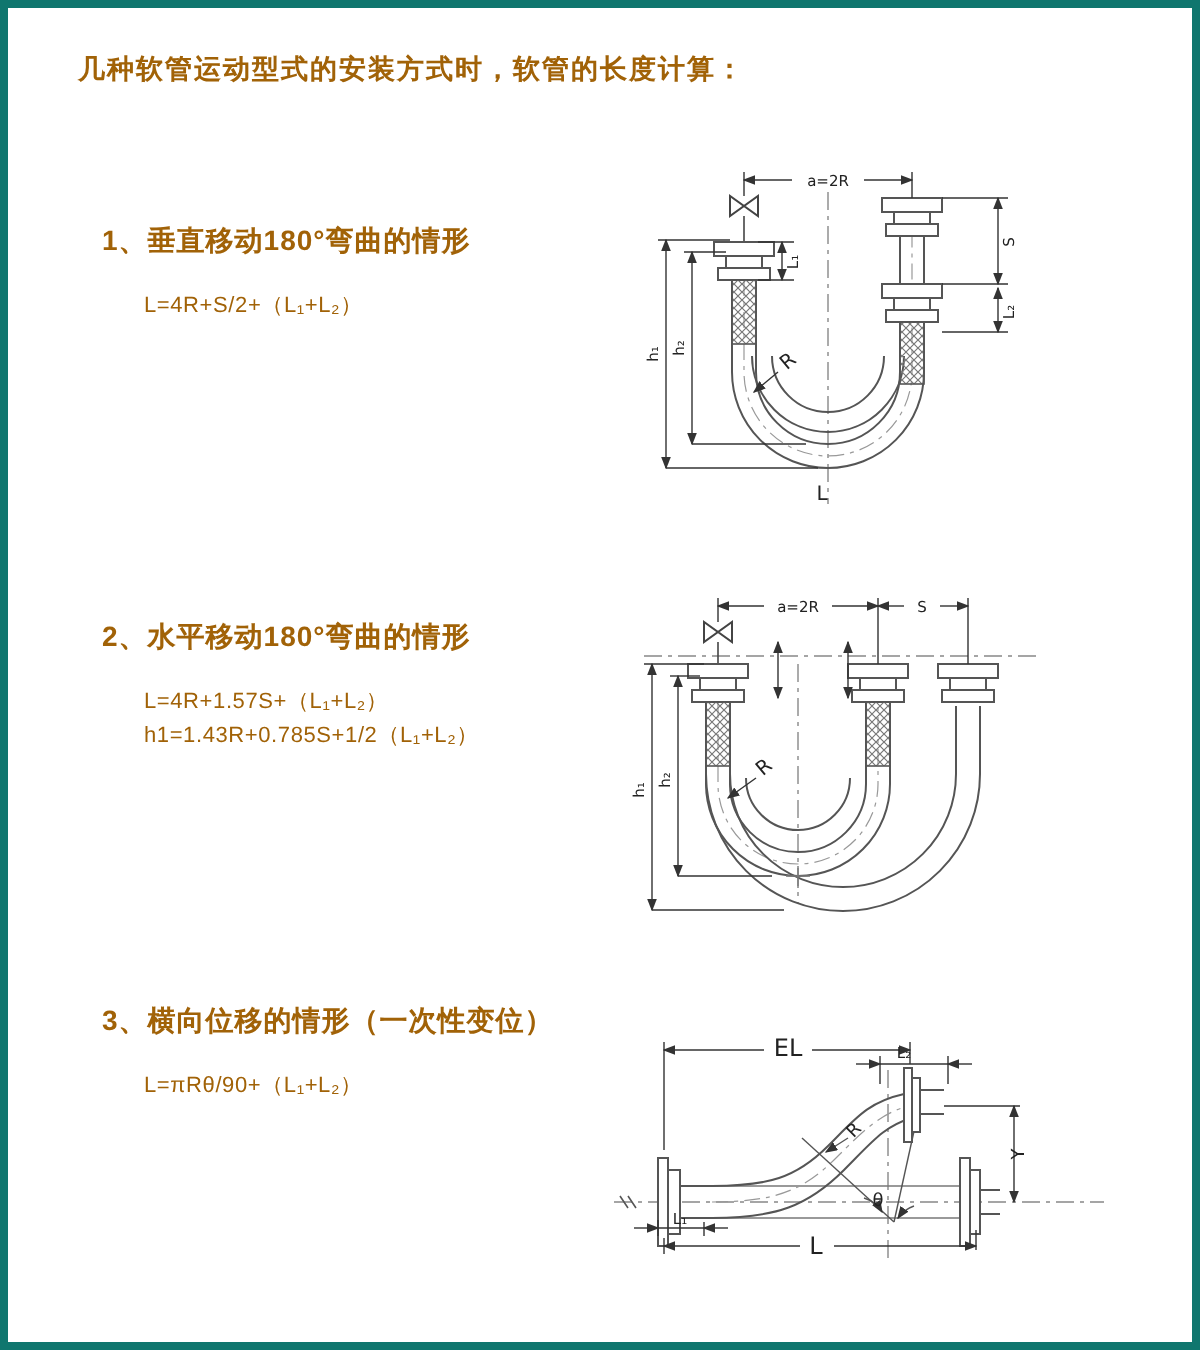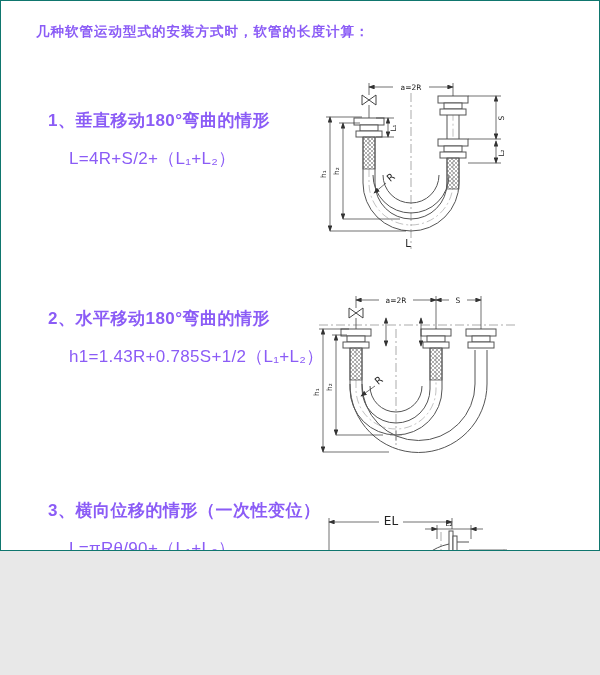--- a/index.html
+++ b/index.html
@@ -1,46 +1,47 @@
 <!DOCTYPE html>
 <html><head>
 <meta charset="utf-8">
 <style>
   html,body{margin:0;padding:0;background:#e8e8e8;}
   .page{
-    position:relative;width:600px;height:551px;background:#ffffff;
-    border:1px solid #0f766e;box-sizing:border-box;overflow:hidden;
-    font-family:"Liberation Sans","DejaVu Sans",sans-serif;color:#8b5cf6;
+    position:relative;width:600px;height:675px;background:#ffffff;
+    border:4px solid #0f766e;box-sizing:border-box;overflow:hidden;
+    font-family:"Liberation Sans","DejaVu Sans",sans-serif;color:#a16207;
   }
   .title{
     position:absolute;left:35px;top:22px;font-size:13.5px;font-weight:bold;
     letter-spacing:1px;
   }
   .sec{position:absolute;left:47px;}
-  .sec .heading{font-size:17px;font-weight:bold;letter-spacing:0.5px;margin:0 0 15px 0;}
-  .sec .formula{font-size:17px;margin:2px 0 0 21px;letter-spacing:0.3px;white-space:nowrap;}
+  .sec .heading{font-size:14px;font-weight:bold;letter-spacing:0.5px;margin:0 0 15px 0;}
+  .sec .formula{font-size:11px;margin:2px 0 0 21px;letter-spacing:0.3px;white-space:nowrap;}
   .diag{position:absolute;}
   svg text{font-family:"DejaVu Sans","Liberation Sans",sans-serif;fill:#222;}
   .dimtxt{font-size:7.5px;}
   .bigtxt{font-size:10px;}
 </style>
 </head>
 <body>
 
 <div class="page">
 
   <div class="title">几种软管运动型式的安装方式时，软管的长度计算：</div>
 
   <div class="sec" style="top:108px">
     <div class="heading">1、垂直移动180°弯曲的情形</div>
     <div class="formula">L=4R+S/2+（L₁+L₂）</div>
   </div>
 
   <div class="sec" style="top:306px">
     <div class="heading">2、水平移动180°弯曲的情形</div>
+    <div class="formula">L=4R+1.57S+（L₁+L₂）</div>
     <div class="formula">h1=1.43R+0.785S+1/2（L₁+L₂）</div>
   </div>
 
   <div class="sec" style="top:498px">
     <div class="heading">3、横向位移的情形（一次性变位）</div>
     <div class="formula">L=πRθ/90+（L₁+L₂）</div>
   </div>
 
   <svg class="diag" style="left:315px;top:70px" width="215" height="185" viewBox="0 0 215 185">
     <defs>

